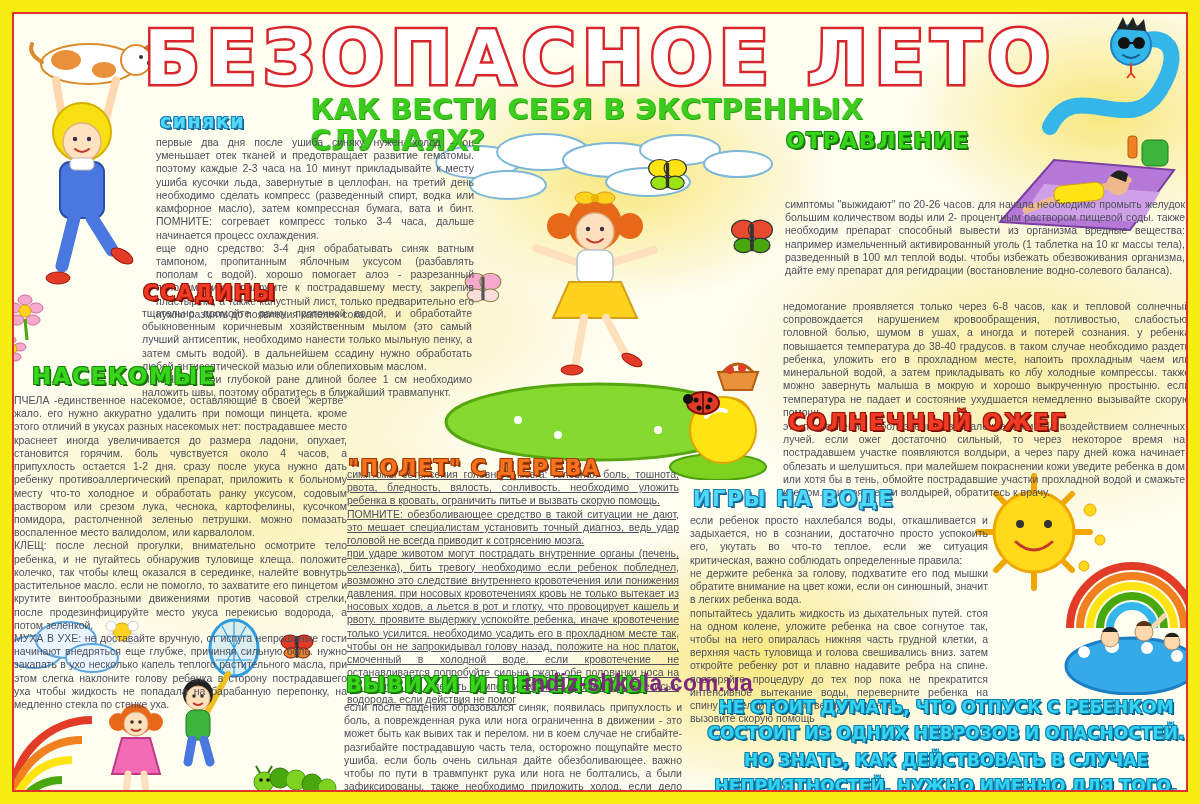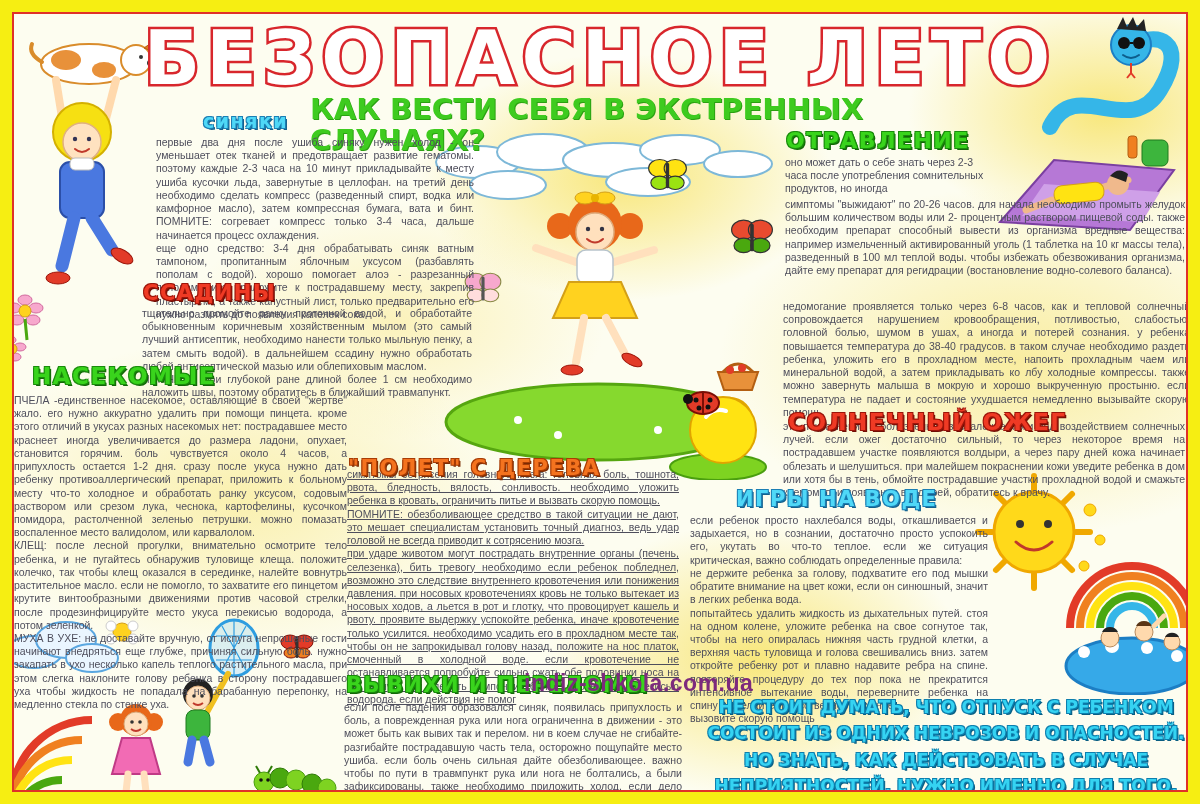--- a/index.html
+++ b/index.html
@@ -14,21 +14,21 @@
       radial-gradient(ellipse 300px 170px at 33% 40%, #fbf2bb 0%, rgba(251,242,187,0) 70%);
     font-family:"Liberation Sans", sans-serif;}
   .frame{position:absolute;inset:0;border:12px solid #f6ee12;pointer-events:none;z-index:60;
     box-shadow:inset 0 0 0 2px #e03228, 0 0 0 2px #e03228;}
   .title-svg{position:absolute;left:140px;top:8px;width:920px;height:100px;z-index:5;}
   .subtitle{position:absolute;left:310px;top:94px;width:600px;text-align:left;z-index:5;
     font-family:"DejaVu Sans", sans-serif;font-weight:bold;font-size:29px;line-height:1.06;
     color:#3ecb1f;text-shadow:1px 1px 0 #2ba012;}
   .hdr{position:absolute;z-index:6;font-family:"DejaVu Sans", sans-serif;font-weight:bold;
     letter-spacing:1.5px;white-space:nowrap;}
-  .hdr-cyan{color:#4fd8f7;text-shadow:-1px -1px 0 #1b7fb4,1px -1px 0 #1b7fb4,-1px 1px 0 #1b7fb4,1px 1px 0 #1b7fb4,2px 2px 0 #14618c;margin-left:43px;}
+  .hdr-cyan{color:#4fd8f7;text-shadow:-1px -1px 0 #1b7fb4,1px -1px 0 #1b7fb4,-1px 1px 0 #1b7fb4,1px 1px 0 #1b7fb4,2px 2px 0 #14618c;}
   .hdr-green{color:#39d41c;text-shadow:-1px -1px 0 #1a8c0c,1px -1px 0 #1a8c0c,-1px 1px 0 #1a8c0c,1px 1px 0 #1a8c0c,2px 2px 0 #126607;}
   .hdr-red{color:#ef3a24;text-shadow:-1px -1px 0 #9c150a,1px -1px 0 #9c150a,-1px 1px 0 #9c150a,1px 1px 0 #9c150a,2px 2px 0 #6e0e05;}
   .hdr-orange{color:#f9a11c;text-shadow:-1px -1px 0 #c66a00,1px -1px 0 #c66a00,-1px 1px 0 #c66a00,1px 1px 0 #c66a00,2px 2px 0 #8f4c00;}
   .hdr-orangered{color:#f4731f;text-shadow:-1px -1px 0 #a83c05,1px -1px 0 #a83c05,-1px 1px 0 #a83c05,1px 1px 0 #a83c05,2px 2px 0 #7a2b03;}
   .body-text{position:absolute;z-index:5;font-size:10.5px;line-height:1.26;color:#4e4e5c;
     text-align:justify;white-space:pre-line;}
   .footer-note{position:absolute;left:700px;top:694px;width:492px;z-index:6;text-align:center;
     font-family:"DejaVu Sans", sans-serif;font-weight:bold;font-size:17px;line-height:1.55;
     color:#35d3f2;text-shadow:-1px -1px 0 #0d7fae,1px -1px 0 #0d7fae,-1px 1px 0 #0d7fae,1px 1px 0 #0d7fae,2px 2px 0 #0a5e82;}
   .watermark{position:absolute;left:524px;top:644px;z-index:20;font-weight:bold;font-size:23px;
@@ -62,21 +62,20 @@
 
   <div class="hdr hdr-orangered" style="left:348px;top:456px;font-size:21px;">"ПОЛЕТ" С ДЕРЕВА</div>
   <div class="body-text" style="left:347px;top:468px;width:332px;text-decoration:underline;">симптомы сотрясения головного мозга: головная боль, тошнота, рвота, бледность, вялость, сонливость. необходимо уложить ребенка в кровать, ограничить питье и вызвать скорую помощь.
 ПОМНИТЕ: обезболивающее средство в такой ситуации не дают, это мешает специалистам установить точный диагноз, ведь удар головой не всегда приводит к сотрясению мозга.
 при ударе животом могут пострадать внутренние органы (печень, селезенка), бить тревогу необходимо если ребенок побледнел, возможно это следствие внутреннего кровотечения или понижения давления. при носовых кровотечениях кровь не только вытекает из носовых ходов, а льется в рот и глотку, что провоцирует кашель и рвоту. проявите выдержку успокойте ребенка, иначе кровотечение только усилится. необходимо усадить его в прохладном месте так, чтобы он не запрокидывал голову назад, положите на нос платок, смоченный в холодной воде. если кровотечение не останавливается попробуйте сильно сжать обе половинки носа на 3-5 минут, или сделать тампон из бинта, смоченный перекисью водорода. если действия не помог</div>
 
   <div class="hdr hdr-green" style="left:346px;top:673px;font-size:21px;text-align:right;">ВЫВИХИ И ПЕРЕЛОМЫ</div>
   <div class="body-text" style="left:344px;top:701px;width:338px;">если после падения образовался синяк, появилась припухлость и боль, а поврежденная рука или нога ограниченна в движении - это может быть как вывих так и перелом. ни в коем случае не сгибайте-разгибайте пострадавшую часть тела, осторожно пощупайте место ушиба. если боль очень сильная дайте обезболивающее. важно чтобы по пути в травмпункт рука или нога не болтались, а были зафиксированы, также необходимо приложить холод. если дело осложняется открытой раной, промойте её и обработайте как ссадину.</div>
 
   <div class="hdr hdr-green" style="left:786px;top:128px;font-size:22px;">ОТРАВЛЕНИЕ</div>
-  <div class="body-text" style="left:785px;top:156px;width:212px;text-align:left;">оно может дать о себе знать через 2-3 часа после употребления сомнительных продуктов, но иногда</div>
   <div class="body-text" style="left:785px;top:198px;width:400px;">симптомы "выжидают" по 20-26 часов. для начала необходимо промыть желудок большим количеством воды или 2- процентным раствором пищевой соды. также необходим препарат способный вывести из организма вредные вещества: например измельченный активированный уголь (1 таблетка на 10 кг массы тела), разведенный в 100 мл теплой воды. чтобы избежать обезвоживания организма, дайте ему препарат для регидрации (востановление водно-солевого баланса).</div>
 
   <div class="body-text" style="left:783px;top:300px;width:407px;">недомогание проявляется только через 6-8 часов, как и тепловой солнечный сопровождается нарушением кровообращения, потливостью, слабостью, головной болью, шумом в ушах, а иногда и потерей сознания. у ребенка повышается температура до 38-40 градусов. в таком случае необходимо раздеть ребенка, уложить его в прохладном месте, напоить прохладным чаем или минеральной водой, а затем прикладывать ко лбу холодные компрессы. также можно завернуть малыша в мокрую и хорошо выкрученную простыню. если температура не падает и состояние ухудшается немедленно вызывайте скорую помощь.</div>
 
   <div class="hdr hdr-red" style="left:788px;top:391px;font-size:23px;margin-top:18px;">СОЛНЕЧНЫЙ ОЖЕГ</div>
   <div class="body-text" style="left:783px;top:420px;width:402px;">это покраснение и болезненное воспаление кожи под воздействием солнечных лучей. если ожег достаточно сильный, то через некоторое время на пострадавшем участке появляются волдыри, а через пару дней кожа начинает облезать и шелушиться. при малейшем покраснении кожи уведите ребенка в дом или хотя бы в тень, обмойте пострадавшие участки прохладной водой и смажьте кремом. при появлении волдырей, обратитесь к врачу.</div>
 
   <div class="hdr hdr-cyan" style="left:693px;top:487px;font-size:21px;">ИГРЫ НА ВОДЕ</div>
   <div class="body-text" style="left:690px;top:514px;width:298px;">если ребенок просто нахлебался воды, откашливается и задыхается, но в сознании, достаточно просто успокоить его, укутать во что-то теплое. если же ситуация критическая, важно соблюдать определенные правила:
 не держите ребенка за голову, подхватите его под мышки обратите внимание на цвет кожи, если он синюшный, значит в легких ребенка вода.

